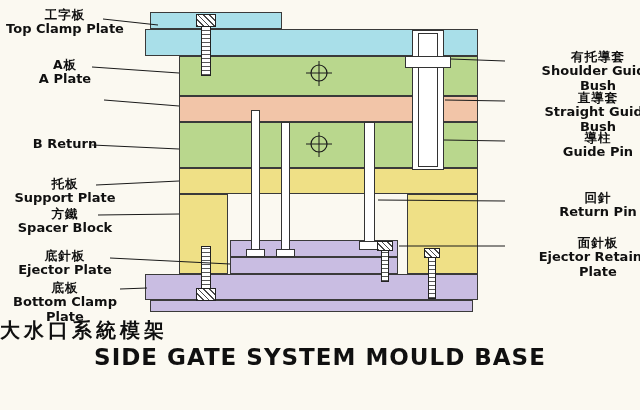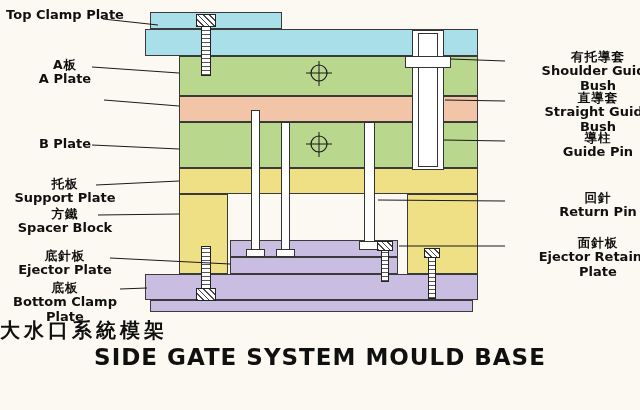--- a/index.html
+++ b/index.html
@@ -87,28 +87,29 @@
       <circle cx="319" cy="73" r="8" fill="none" stroke="#1a1a1a" stroke-width="1.2"></circle>
     </g>
     <g>
       <line x1="319" y1="132" x2="319" y2="157" stroke="#1a1a1a" stroke-width="1"></line>
       <line x1="306" y1="144" x2="332" y2="144" stroke="#1a1a1a" stroke-width="1"></line>
       <circle cx="319" cy="144" r="8" fill="none" stroke="#1a1a1a" stroke-width="1.2"></circle>
     </g>
   </svg>
 
   <div class="lbl left" style="top:8px">
+    <div class="zh">工字板</div>
     <div class="en">Top Clamp Plate</div>
   </div>
   <div class="lbl left" style="top:58px">
     <div class="zh">A板</div>
     <div class="en">A Plate</div>
   </div>
   <div class="lbl left" style="top:137px">
-    <div class="en">B Plate</div>
+    <div class="en">B Return</div>
   </div>
   <div class="lbl left" style="top:177px">
     <div class="zh">托板</div>
     <div class="en">Support Plate</div>
   </div>
   <div class="lbl left" style="top:249px">
     <div class="zh">底針板</div>
     <div class="en">Ejector Plate</div>
   </div>
   <div class="lbl left" style="top:207px">

